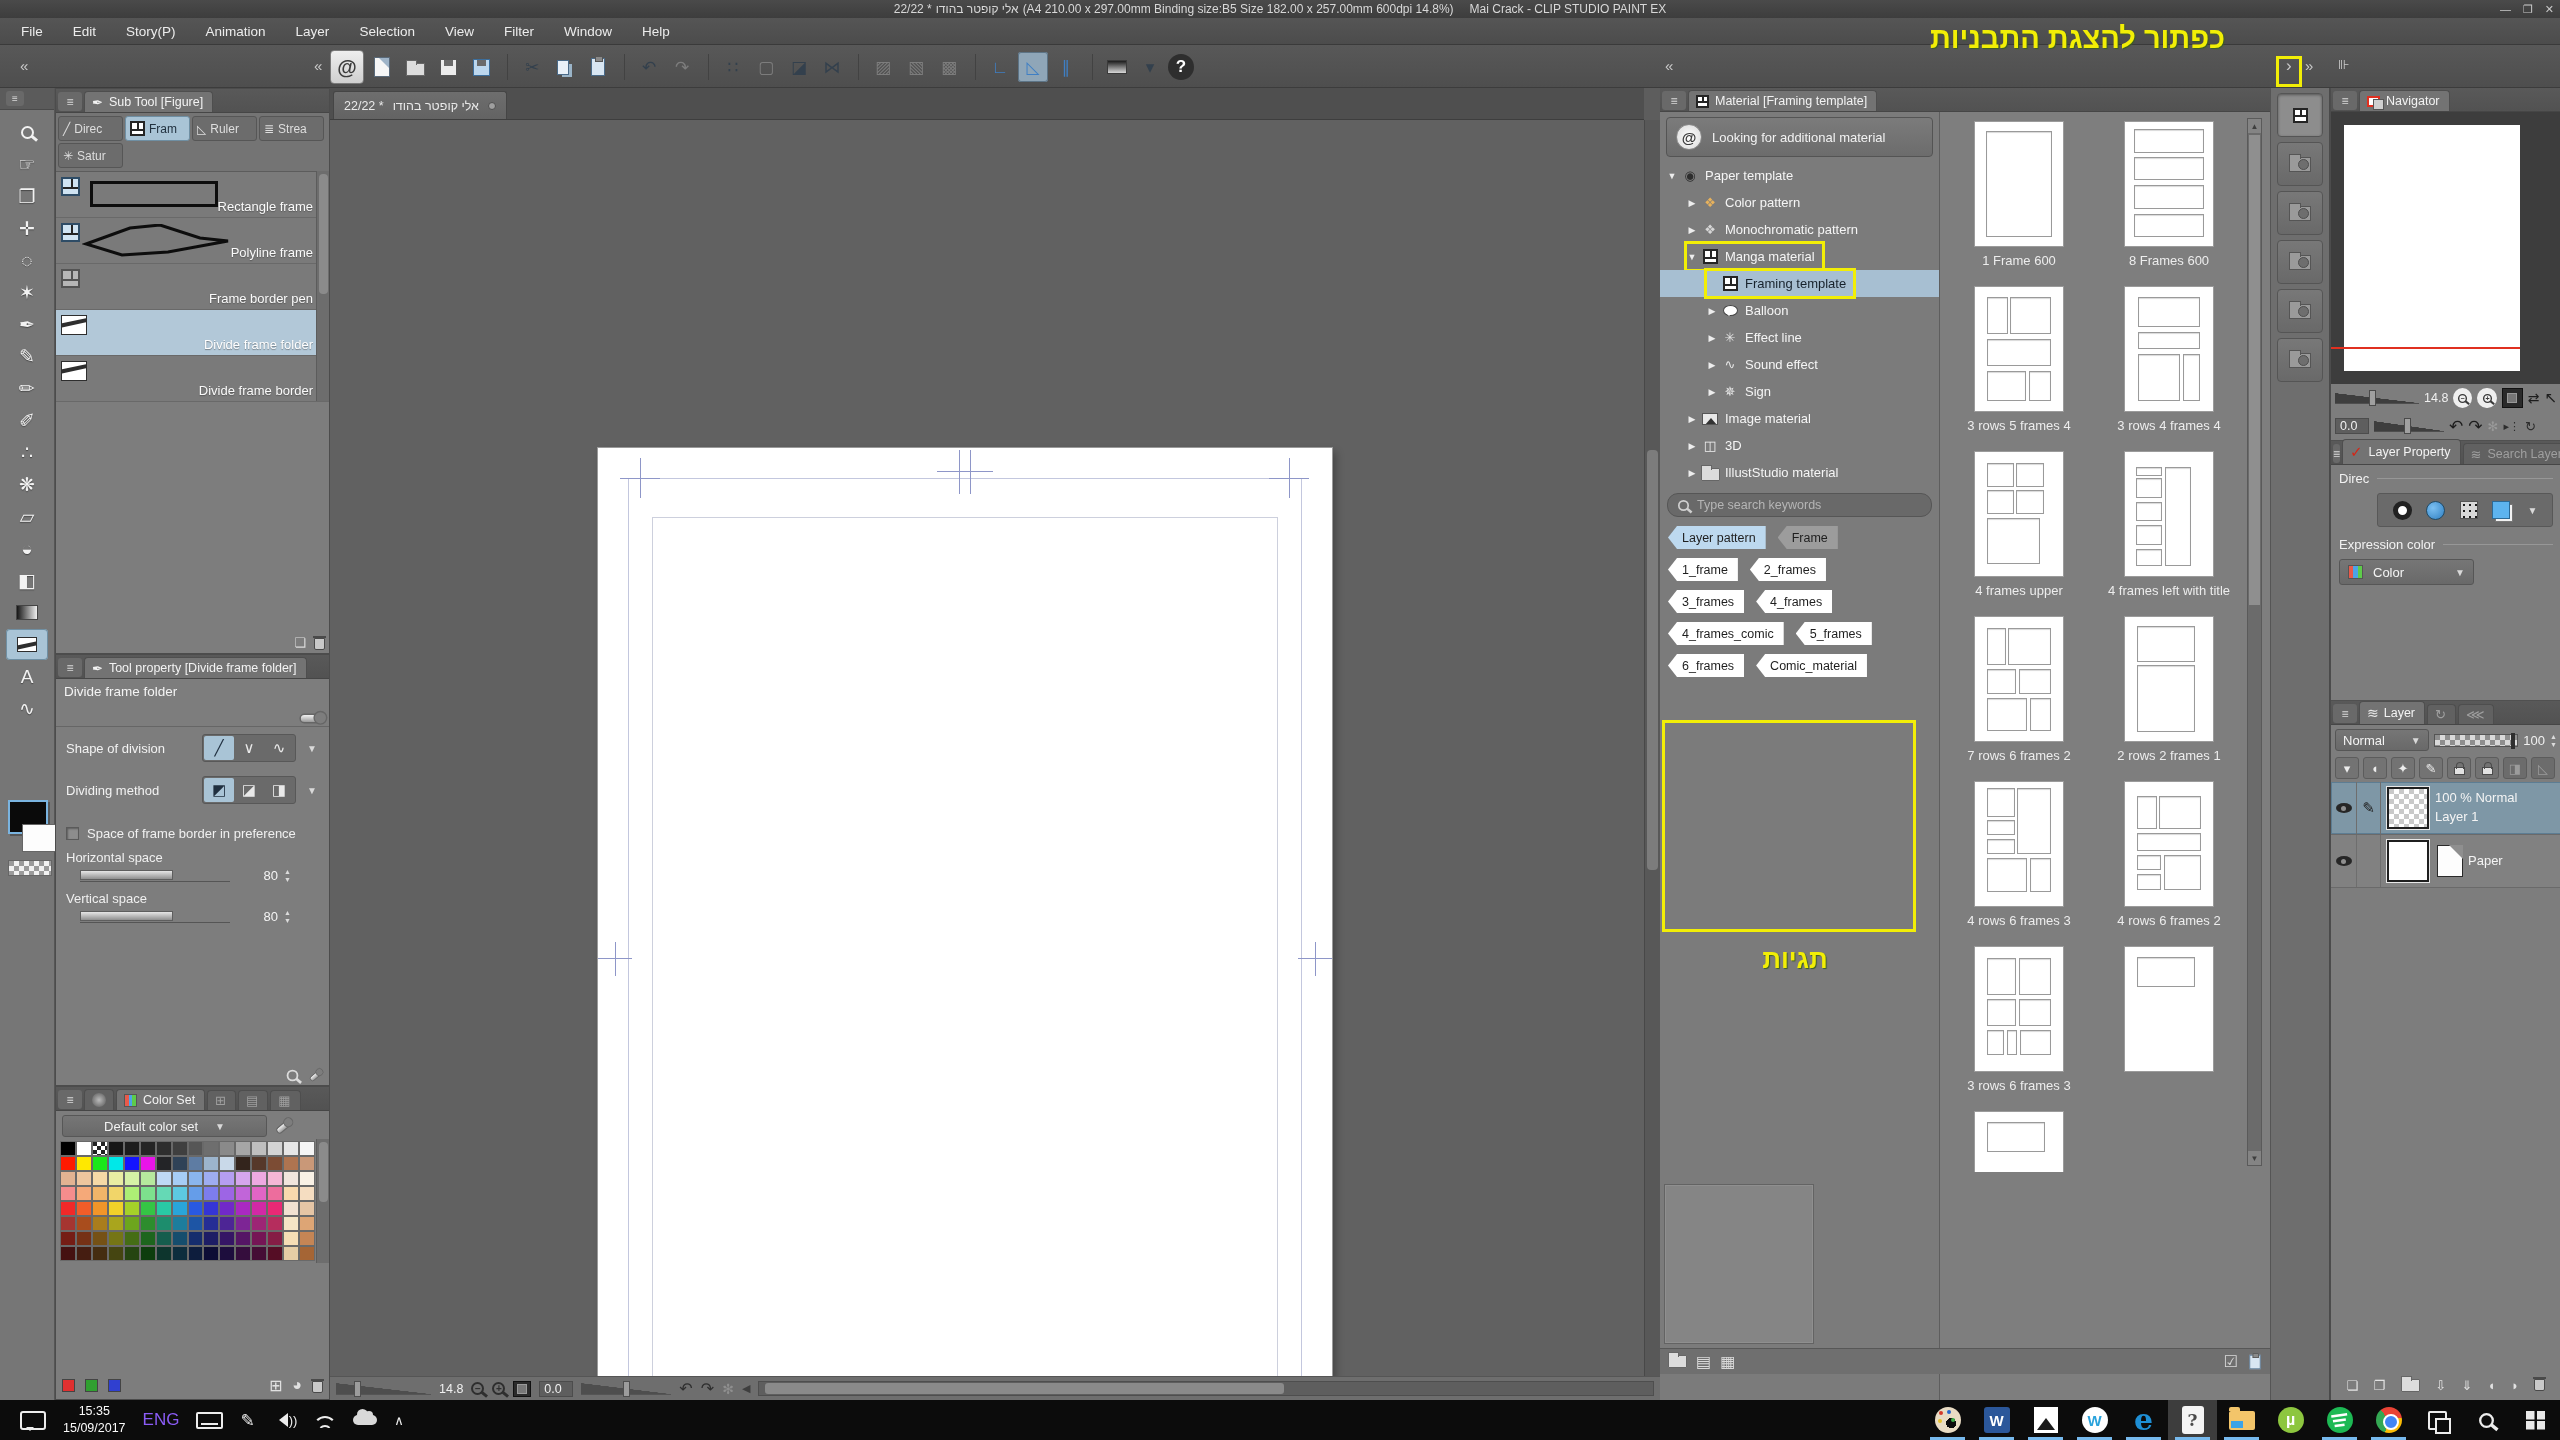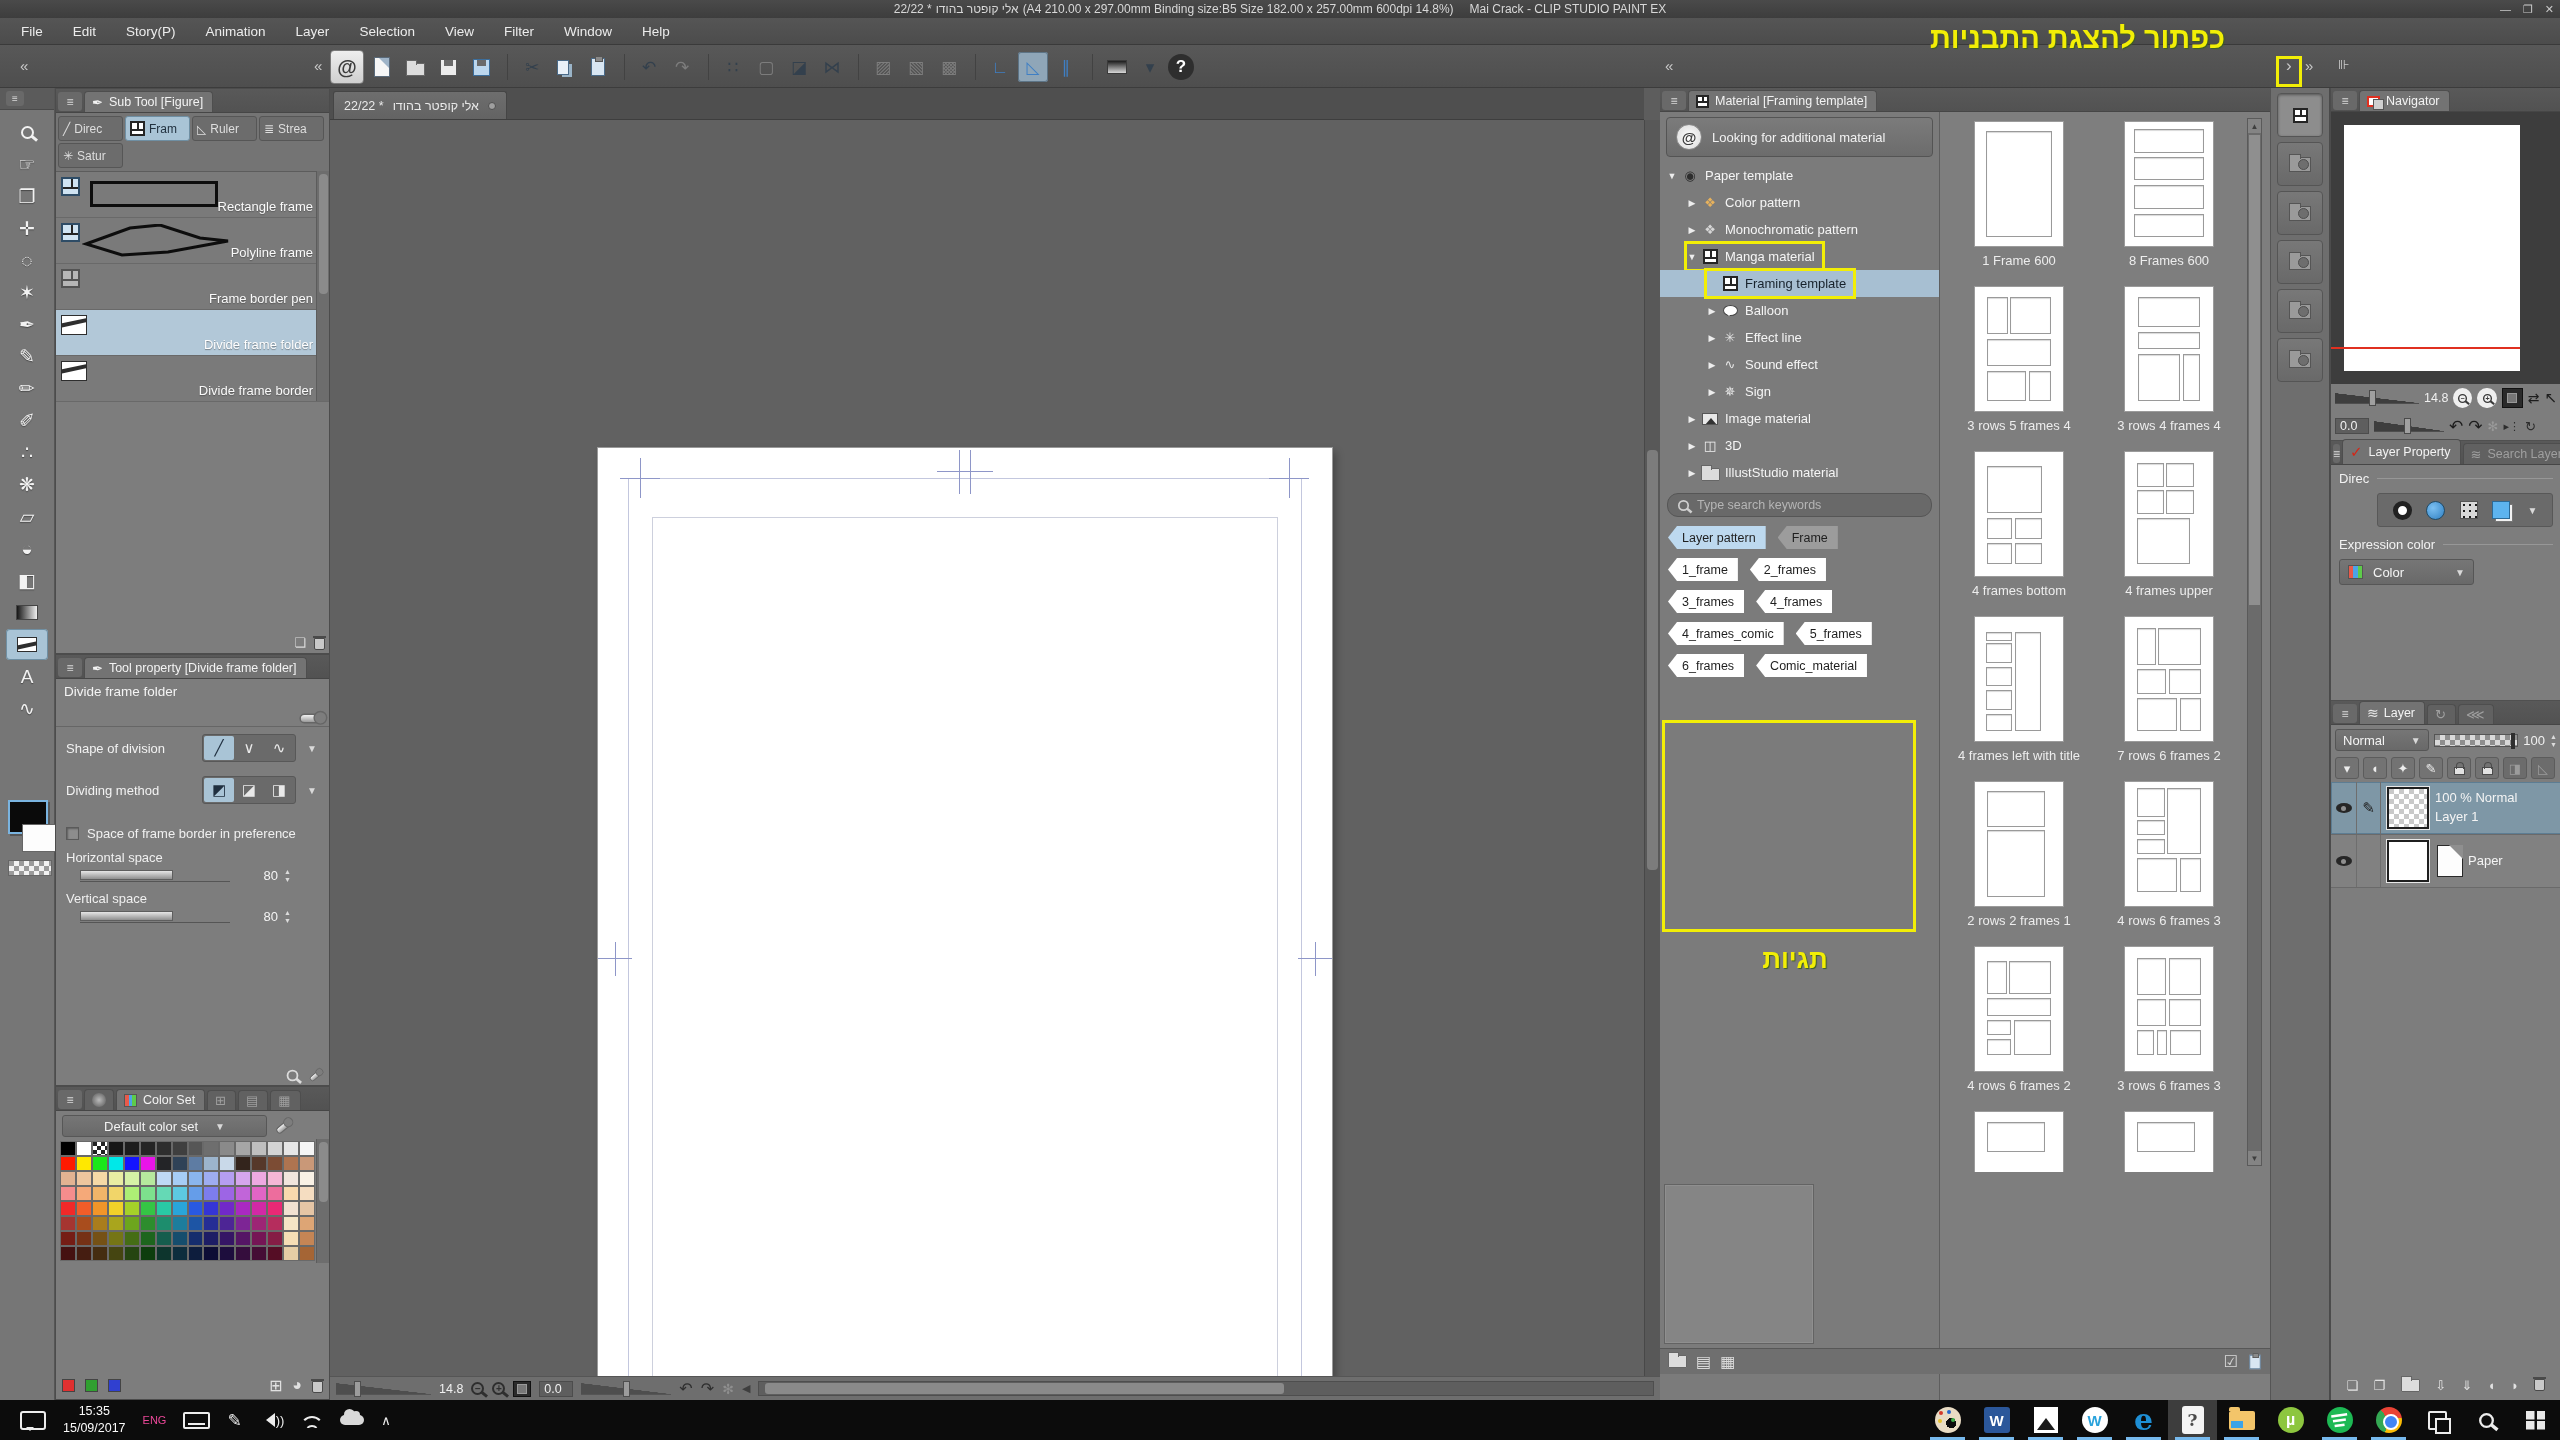--- a/index.html
+++ b/index.html
@@ -222,21 +222,21 @@
   .i-pagebig{display:inline-block;width:26px;height:32px;background:#fdfdfd;border:1.5px solid #2a2a2a;position:relative;margin:0 5px 0 2px;}
   .i-pagebig::after{content:"";position:absolute;top:-1px;right:-1px;border:7px solid #8f8f8f;border-left-color:transparent;border-bottom-color:transparent;}
   .lyfooter{position:absolute;left:0;bottom:2px;width:230px;height:26px;display:flex;align-items:center;justify-content:space-evenly;color:#e2e2e2;font-size:13px;}
 
   
   .taskbar{left:0;top:1400px;width:2560px;height:40px;background:#0c0c0c;display:flex;align-items:center;}
   .tray{display:flex;align-items:center;gap:17px;padding-left:20px;color:#f2f2f2;}
   .t-chat{width:26px;height:19px;border:2px solid #ededed;border-radius:3px;position:relative;}
   .t-chat::after{content:"";position:absolute;left:4px;bottom:-7px;border:4px solid transparent;border-top-color:#ededed;}
   .timeblock{text-align:center;font-size:12.5px;line-height:1.4;color:#fafafa;}
-  .t-lang{font-size:11px;color:#ec4899;text-align:center;}
+  .t-lang{font-size:17px;color:#8b5cf6;text-align:center;}
   .t-kbd{width:27px;height:17px;border:2px solid #ededed;border-radius:2px;position:relative;}
   .t-kbd::after{content:"";position:absolute;left:3px;bottom:2px;right:3px;height:2px;background:#ededed;}
   .t-pen{font-size:17px;color:#ededed;}
   .t-vol{display:flex;align-items:center;color:#ededed;font-size:13px;gap:1px;}
   .t-vol b{width:0;height:0;border:7px solid transparent;border-right:9px solid #ededed;display:inline-block;}
   .t-wifi{width:22px;height:15px;position:relative;overflow:hidden;}
   .t-wifi i{position:absolute;left:50%;bottom:-12px;transform:translateX(-50%);border:2px solid #ededed;border-radius:50%;border-bottom-color:transparent;border-left-color:transparent;border-right-color:transparent;rotate:0deg;}
   .t-wifi i:nth-child(1){width:24px;height:24px;}
   .t-wifi i:nth-child(2){width:15px;height:15px;}
   .t-wifi i:nth-child(3){width:7px;height:7px;border-bottom-color:#ededed;border-left-color:#ededed;border-right-color:#ededed;background:#ededed;}
@@ -993,30 +993,20 @@
           <div class="tpage">
             <div class="fr" style="left: 15%; top: 8%; width: 70%; height: 24%;"></div>
             <div class="fr" style="left: 15%; top: 36%; width: 70%; height: 14%;"></div>
             <div class="fr" style="left: 15%; top: 54%; width: 48%; height: 38%;"></div>
             <div class="fr" style="left: 66%; top: 54%; width: 19%; height: 38%;"></div>
           </div>
           <div class="tname">3 rows 4 frames 4</div>
         </div>
         <div class="titem">
           <div class="tpage">
-            <div class="fr" style="left: 14%; top: 11%; width: 62%; height: 38%;"></div>
-            <div class="fr" style="left: 14%; top: 53%; width: 28%; height: 17%;"></div>
-            <div class="fr" style="left: 45%; top: 53%; width: 31%; height: 17%;"></div>
-            <div class="fr" style="left: 14%; top: 73%; width: 28%; height: 17%;"></div>
-            <div class="fr" style="left: 45%; top: 73%; width: 31%; height: 17%;"></div>
-          </div>
-          <div class="tname">4 frames bottom</div>
-        </div>
-        <div class="titem">
-          <div class="tpage">
             <div class="fr" style="left: 14%; top: 9%; width: 30%; height: 19%;"></div>
             <div class="fr" style="left: 47%; top: 9%; width: 31%; height: 19%;"></div>
             <div class="fr" style="left: 14%; top: 31%; width: 30%; height: 19%;"></div>
             <div class="fr" style="left: 47%; top: 31%; width: 31%; height: 19%;"></div>
             <div class="fr" style="left: 14%; top: 53%; width: 60%; height: 37%;"></div>
           </div>
           <div class="tname">4 frames upper</div>
         </div>
         <div class="titem">
           <div class="tpage">

